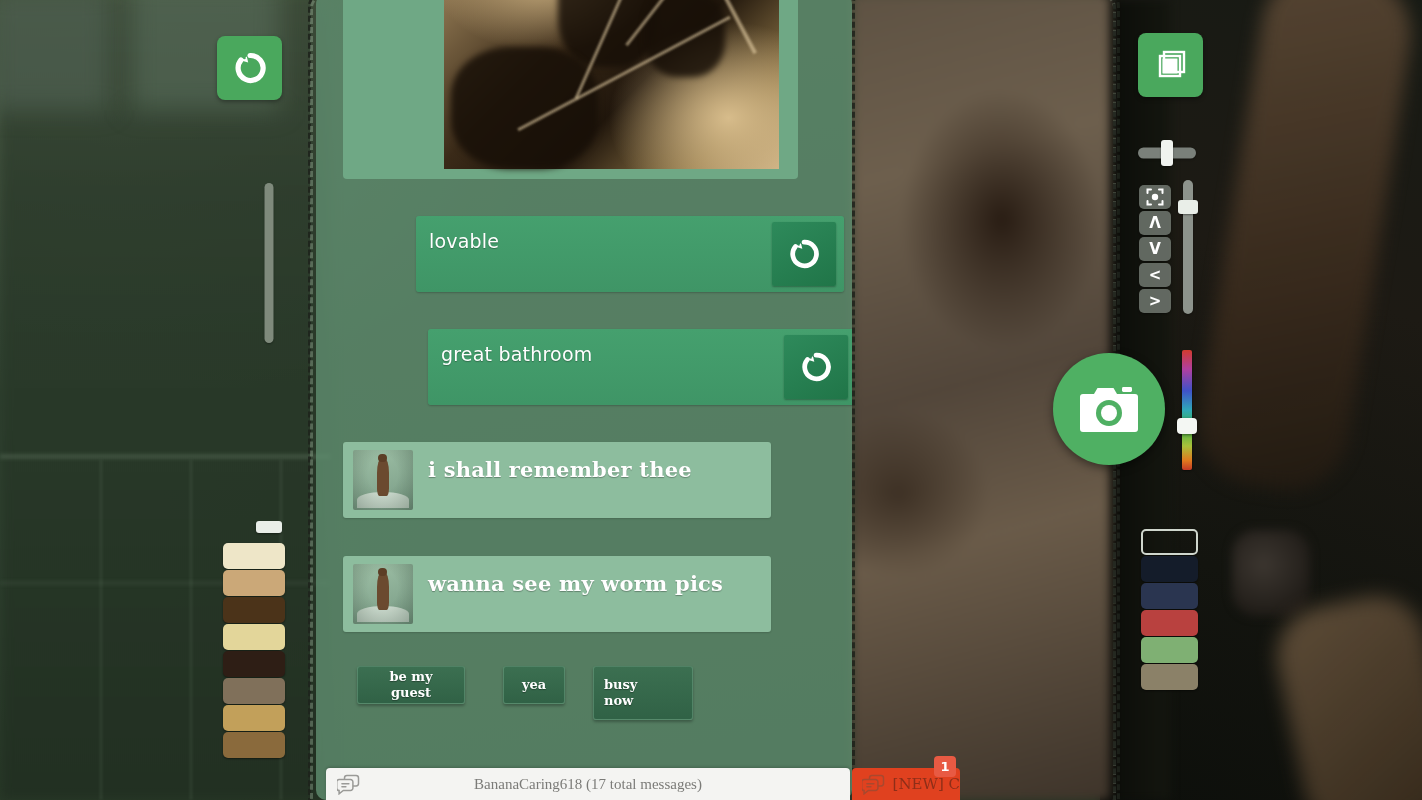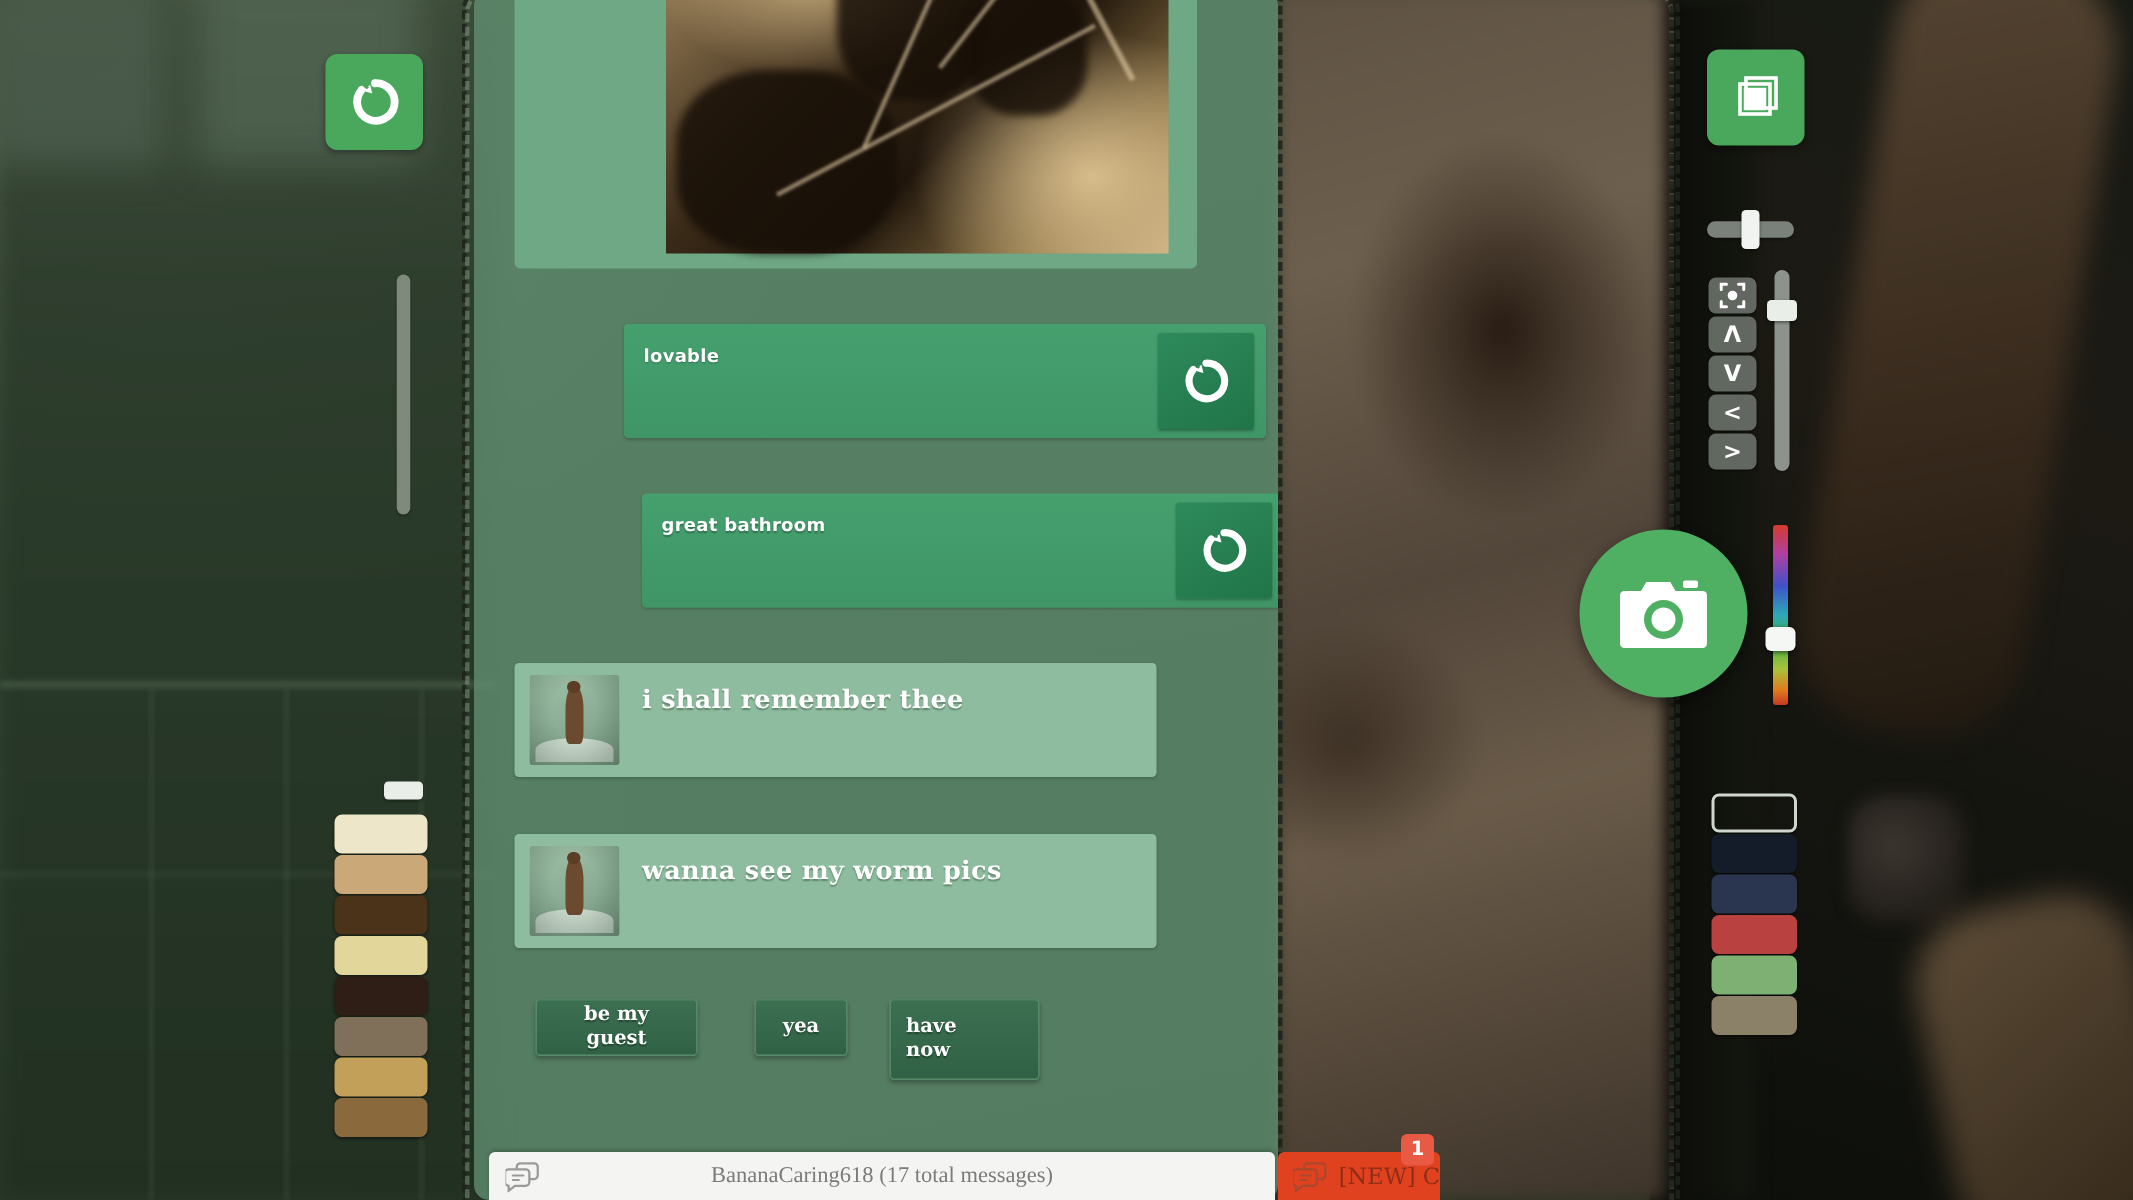--- a/index.html
+++ b/index.html
@@ -95,21 +95,21 @@
 
   
   .msg-out{
     position:absolute;left:100px;width:428px;height:76px;
     background:linear-gradient(180deg,#45a06e 0%, #3f9566 100%);
     border-radius:3px;
     box-shadow:0 1px 2px rgba(0,0,0,.22);
   }
   .msg-out .txt{
     position:absolute;left:13px;top:14px;
-    color:#fff;font-family:"DejaVu Sans",sans-serif;font-weight:bold;font-size:12px;
+    color:#fff;font-family:"DejaVu Sans",sans-serif;font-weight:normal;font-size:19px;
     letter-spacing:.2px;text-shadow:0 1px 1px rgba(0,0,0,.28);
   }
   .resend-btn{
     position:absolute;right:8px;top:6px;width:64px;height:64px;
     background:linear-gradient(150deg,#2e8a5b,#207548);
     border-radius:2px;display:flex;align-items:center;justify-content:center;
     box-shadow:0 1px 2px rgba(0,0,0,.3);
   }
 
   
@@ -122,21 +122,21 @@
     position:absolute;left:10px;top:8px;width:60px;height:60px;
     border-radius:2px;overflow:hidden;
     background:linear-gradient(160deg,#9fc1a7,#789a84);
   }
   .av-body{position:absolute;left:40%;top:14%;width:20%;height:62%;background:#6b4a2f;border-radius:40% 40% 20% 20%;}
   .av-head{position:absolute;left:42%;top:6%;width:14%;height:14%;background:#5c3d25;border-radius:50%;}
   .av-floor{position:absolute;left:6%;bottom:4%;width:88%;height:26%;background:rgba(225,235,225,.75);border-radius:50% 50% 0 0;}
   .av-dark{position:absolute;left:0;top:0;width:100%;height:100%;background:radial-gradient(ellipse at 50% 40%, rgba(0,0,0,0) 35%, rgba(40,60,45,.35));}
   .msg-in .txt{
     position:absolute;left:85px;top:15px;
-    color:#fff;font-family:"DejaVu Serif",serif;font-weight:bold;font-size:17px;
+    color:#fff;font-family:"DejaVu Serif",serif;font-weight:bold;font-size:21px;
     letter-spacing:.2px;text-shadow:0 1px 1px rgba(0,0,0,.3);
   }
 
   
   .quick-row{position:absolute;left:27px;top:672px;width:500px;height:62px;}
   .qr-btn{
     position:absolute;top:0;
     background:linear-gradient(180deg,rgba(58,110,80,.92),rgba(46,95,68,.92));
     border:1px solid rgba(120,170,140,.45);
     border-radius:3px;
@@ -377,21 +377,21 @@
           </div>
         </div>
       <div class="quick-row" id="quick-replies">
           <div class="qr-btn" style="left: 14px; width: 108px; height: 38px;">
             <span style="white-space: pre-line;">be my guest</span>
           </div>
           <div class="qr-btn" style="left: 160px; width: 62px; height: 38px;">
             <span style="white-space: pre-line;">yea</span>
           </div>
           <div class="qr-btn" style="left: 250px; width: 100px; height: 54px; justify-content: flex-start; align-items: center;">
-            <span style="white-space: pre-line; text-align: left;">have
+            <span style="white-space: pre-line; text-align: left;">busy
 now</span>
           </div>
         </div>
     </div>
   </div>
 
   <div class="status-bar">
     <div class="status-icon">
       <svg width="24" height="21" viewBox="0 0 24 21">
         <rect x="7.5" y="1.5" width="14" height="10.5" rx="2.4" fill="none" stroke="#9a9a97" stroke-width="1.5"></rect>

